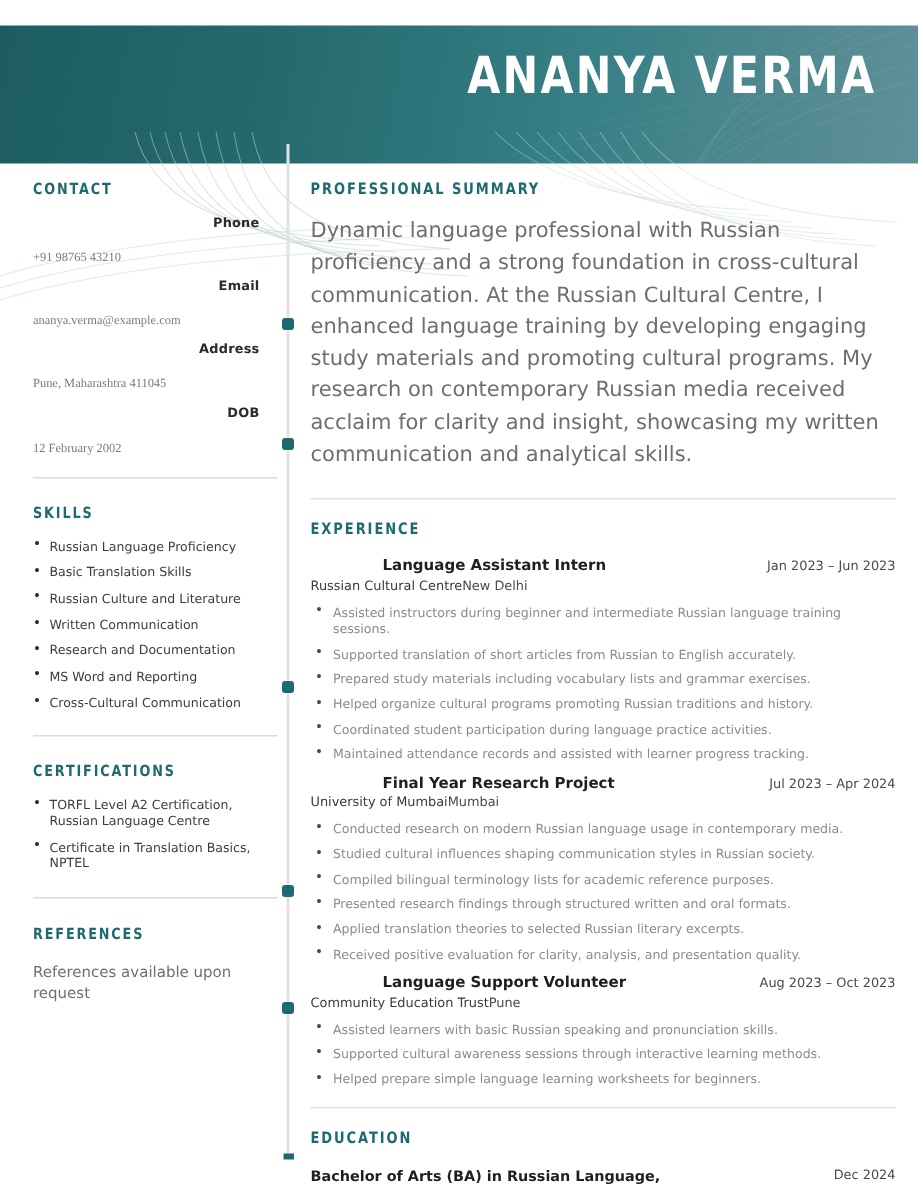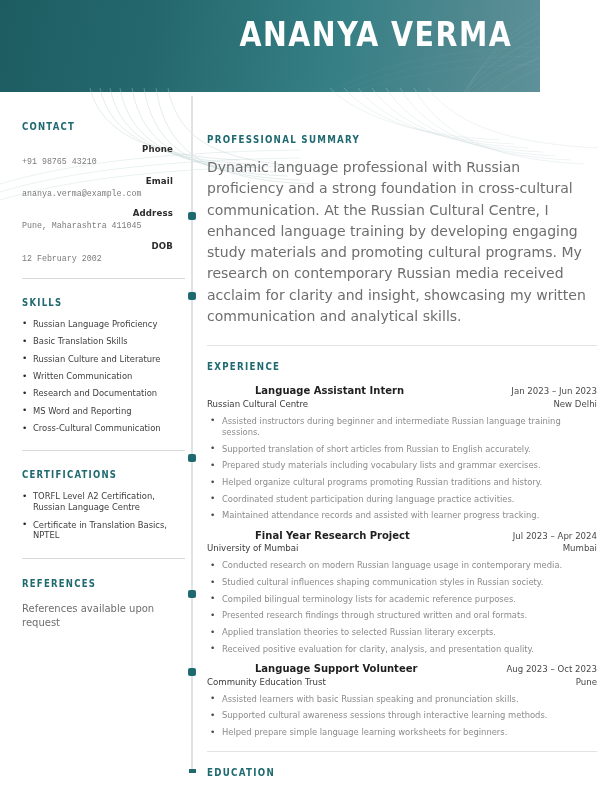--- a/index.html
+++ b/index.html
@@ -20,22 +20,22 @@
     position: relative;
     width: 612px;
     height: 792px;
     background: #ffffff;
     overflow: hidden;
   }
 
   
   .header {
     position: absolute;
-    top: 0; left: 0;
-    width: 540px;
+    top: 17px; left: 0;
+    width: 612px;
     height: 92px;
     background: linear-gradient(100deg, #1d5d62 0%, #24686d 28%, #357f85 62%, #548a91 88%, #5e9199 100%);
     overflow: hidden;
   }
   .header-deco {
     position: absolute;
     top: 0; left: 0;
     width: 612px; height: 92px;
     opacity: 0.5;
     pointer-events: none;
@@ -102,24 +102,24 @@
   .contact-item { margin-bottom: 9px; }
   .c-label {
     font-family: "DejaVu Sans", sans-serif;
     font-weight: 700;
     font-size: 8.6px;
     color: #2b2b2b;
     letter-spacing: 0.15px;
     text-align: right;
   }
   .c-value {
-    font-family: Liberation Mono, monospace;
+    font-family: Liberation Serif, serif;
     font-size: 8.3px;
     color: #7b7b7b;
-    margin-top: 2px;
+    margin-top: 12px;
     line-height: 1.35;
     word-break: break-word;
   }
 
   .side-divider {
     height: 1px;
     background: #dadada;
     margin: 14px 0 0 0;
     width: 163px;
   }
@@ -230,21 +230,21 @@
   }
   .job-date {
     font-family: "DejaVu Sans", sans-serif;
     font-size: 8.6px;
     color: #4a4a4a;
     white-space: nowrap;
     text-align: right;
   }
   .job-sub {
     display: flex;
-    justify-content: space-between;
+    justify-content: flex-start;
     align-items: baseline;
     margin-top: 1px;
   }
   .job-org {
     font-family: "DejaVu Sans", sans-serif;
     font-size: 8.6px;
     color: #3a3a3a;
   }
   .job-loc {
     font-family: "DejaVu Sans", sans-serif;
@@ -420,21 +420,21 @@
 
     <div class="side-sec" style="margin-top:18px;">
       <div class="sec-title">REFERENCES</div>
       <div class="ref-text">References available upon request</div>
     </div>
 
   </div>
 
   <div class="main">
 
-    <div style="padding-top:28px;margin-top:13px;">
+    <div style="padding-top:28px;">
       <div class="m-sec-title">PROFESSIONAL SUMMARY</div>
       <div class="summary">Dynamic language professional with Russian proficiency and a strong foundation in cross-cultural communication. At the Russian Cultural Centre, I enhanced language training by developing engaging study materials and promoting cultural programs. My research on contemporary Russian media received acclaim for clarity and insight, showcasing my written communication and analytical skills.</div>
     </div>
 
     <div class="main-divider" style="margin-top:18px;"></div>
 
     <div style="margin-top:14px;">
       <div class="m-sec-title">EXPERIENCE</div>
 
       <div class="job">

